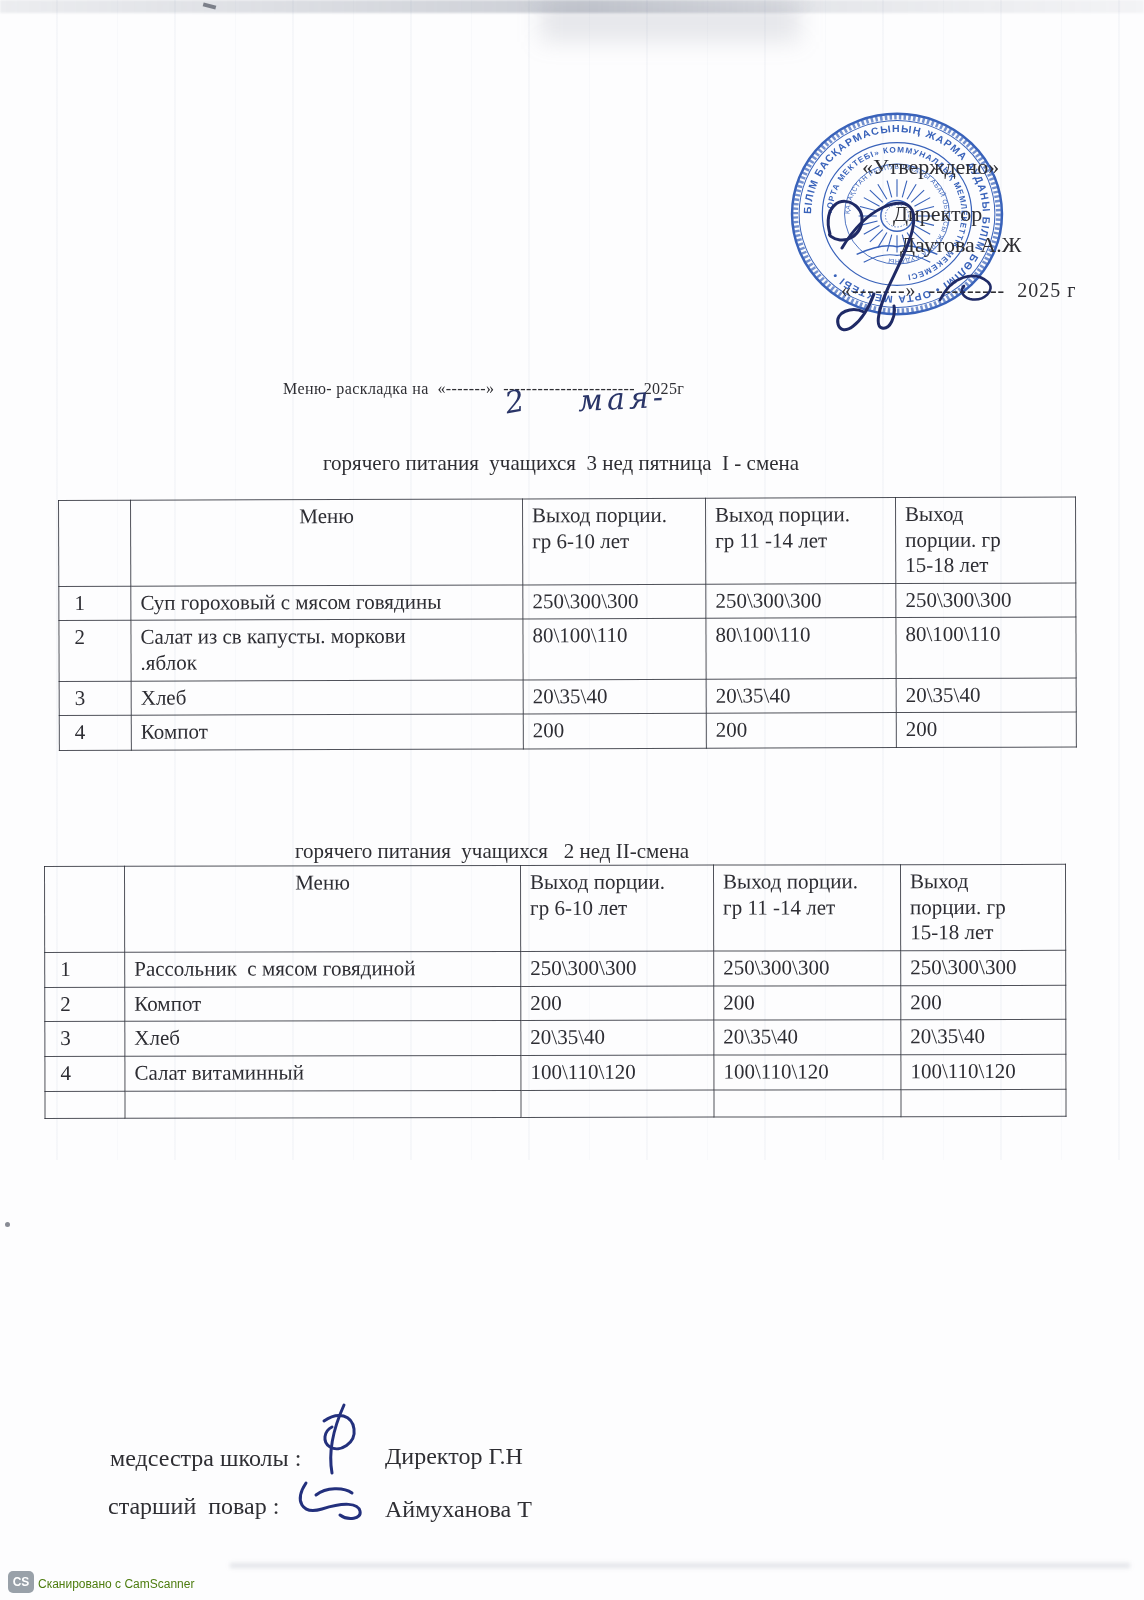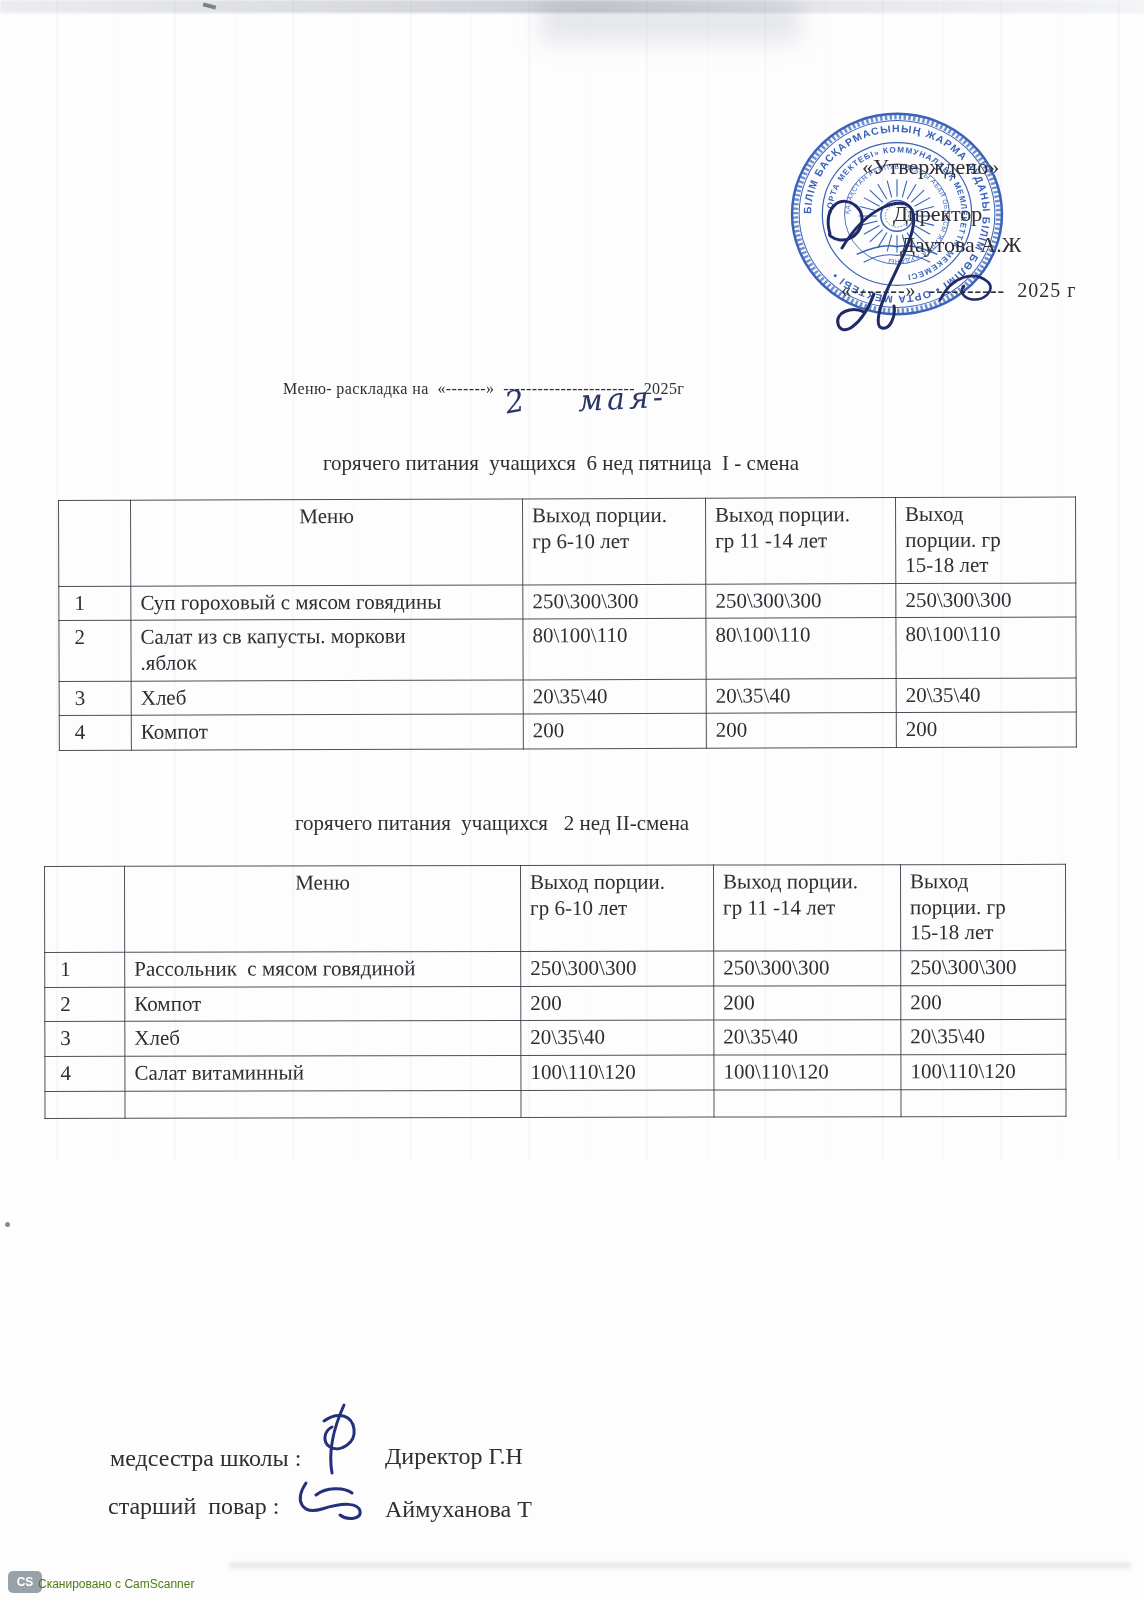--- a/index.html
+++ b/index.html
@@ -27,21 +27,21 @@
   .appr-date{left:841px;top:279px;font-size:20px;letter-spacing:1px;}
   .sig-main{position:absolute;left:812px;top:176px;width:160px;height:165px;z-index:3;}
   .sig-small{position:absolute;left:934px;top:266px;width:66px;height:44px;z-index:3;}
   
   .doc-title{position:absolute;left:283px;top:380px;font-size:16px;white-space:pre;letter-spacing:.4px;}
   .hw{position:absolute;z-index:2;font-style:italic;color:#2a3568;font-family:"DejaVu Serif",serif;}
   .hw-day{left:505px;top:384px;font-size:30px;transform:rotate(-10deg);}
   .hw-month{left:578px;top:381px;font-size:30px;letter-spacing:4px;transform:rotate(-3deg);}
   .subtitle{position:absolute;font-size:21px;white-space:pre;}
   .subtitle-1{left:323px;top:451px;}
-  .subtitle-2{left:295px;top:811px;text-align:center;}
+  .subtitle-2{left:295px;top:839px;text-align:center;}
   
   .menu-table{position:absolute;border-collapse:collapse;table-layout:fixed;font-size:21px;line-height:1.22;color:#2d2d33;transform-origin:left top;}
   .menu-table th,.menu-table td{border:1.6px solid rgba(42,44,54,.82);padding:4px 9px;vertical-align:top;text-align:left;font-weight:normal;white-space:pre-wrap;overflow:hidden;}
   .menu-table .num-cell{padding-left:15px;}
   .menu-table th.menu-head{text-align:center;}
   .table-1{left:58px;top:500px;width:1017px;transform:rotate(-.2deg);}
   .table-2{left:44px;top:866px;width:1021px;transform:rotate(-.12deg);}
   .table-1 th{height:70px;}
   .table-1 .r0 td{height:22px;} .table-1 .r1 td{height:50px;}
   .table-1 .r2 td{height:22px;} .table-1 .r3 td{height:18px;}
@@ -50,21 +50,21 @@
   .table-2 .r2 td{height:21px;} .table-2 .r3 td{height:22px;}
   .table-2 .r-empty td{height:18px;}
   
   .sig-text{position:absolute;font-size:24px;white-space:pre;}
   .sig-label-1{left:110px;top:1445px;}
   .sig-name-1{left:385px;top:1443px;}
   .sig-label-2{left:108px;top:1493px;}
   .sig-name-2{left:385px;top:1496px;}
   .sig-bottom{position:absolute;left:286px;top:1398px;width:100px;height:124px;z-index:2;}
   
-  .cs-badge{position:absolute;left:8px;top:1571px;width:34px;height:22px;background:#99a1a9;border-radius:5px;
+  .cs-badge{position:absolute;left:8px;top:1571px;width:26px;height:22px;background:#99a1a9;border-radius:5px;
     color:#fff;font:bold 12px/22px "Liberation Sans",sans-serif;text-align:center;}
   .cs-text{position:absolute;left:38px;top:1577px;font:12px "Liberation Sans",sans-serif;color:#4d7c0f;}
 </style>
 </head>
 <body>
 
 <div class="page">
 
   <div class="top-band"></div>
   <div class="top-smudge"></div>
@@ -119,21 +119,21 @@
     </g>
   </svg>
   <svg class="sig-small" viewBox="0 0 66 44">
     <path d="M6,34 C18,10 40,4 54,16 C62,24 50,36 36,33 C28,31 26,24 30,20" fill="none" stroke="#1f2a66" stroke-width="2.6" stroke-linecap="round"></path>
   </svg>
 
   <div class="doc-title">Меню- раскладка на  «-------»  -----------------------  2025г</div>
   <div class="hw hw-day">2</div>
   <div class="hw hw-month">мая-</div>
 
-  <div class="subtitle subtitle-1">горячего питания  учащихся  6 нед пятница  I - смена</div>
+  <div class="subtitle subtitle-1">горячего питания  учащихся  3 нед пятница  I - смена</div>
   <table class="menu-table table-1">
     <colgroup>
         <col style="width:72px">
         <col style="width:392px">
         <col style="width:183px">
         <col style="width:190px">
         <col style="width:180px">
       </colgroup>
     <tbody>
         <tr>

